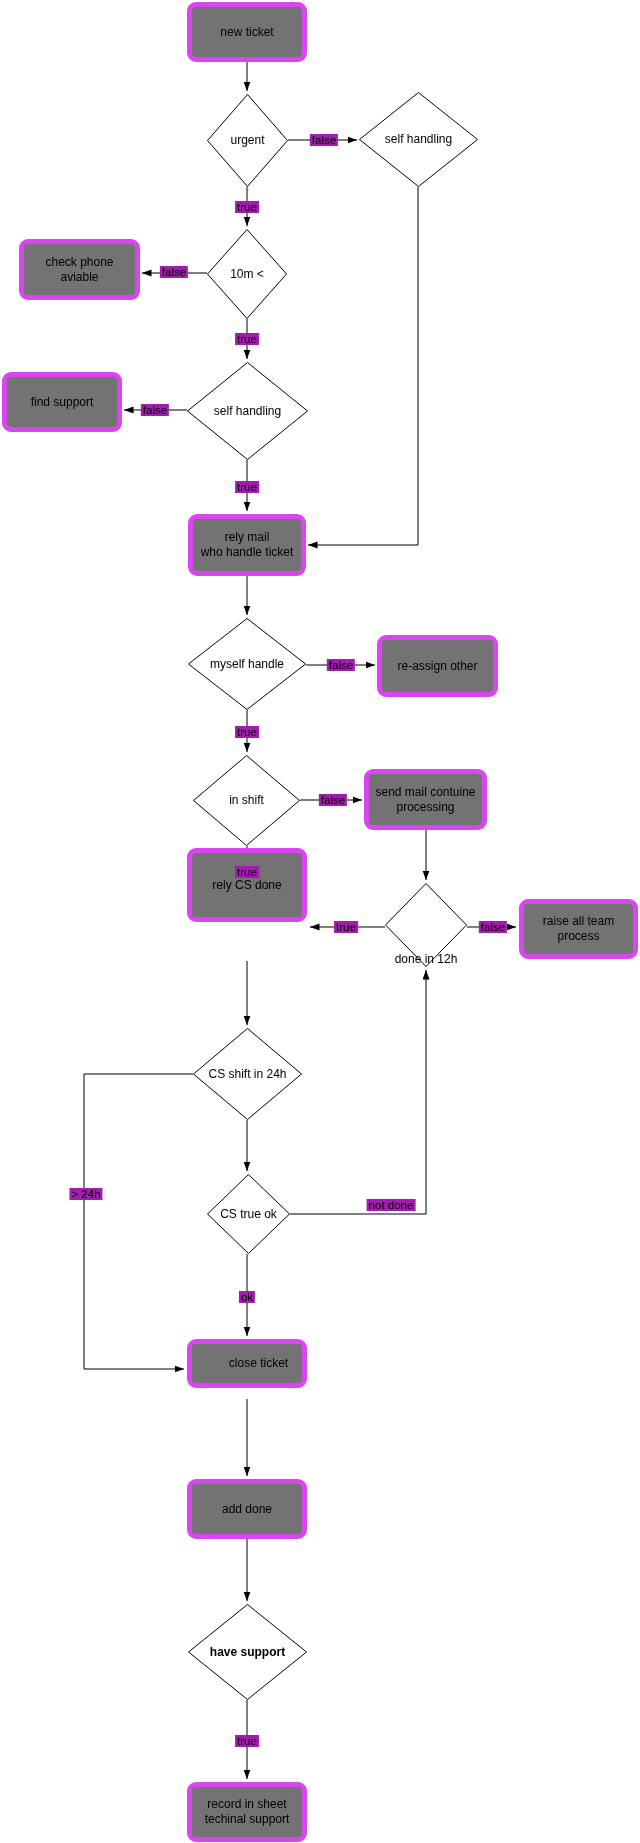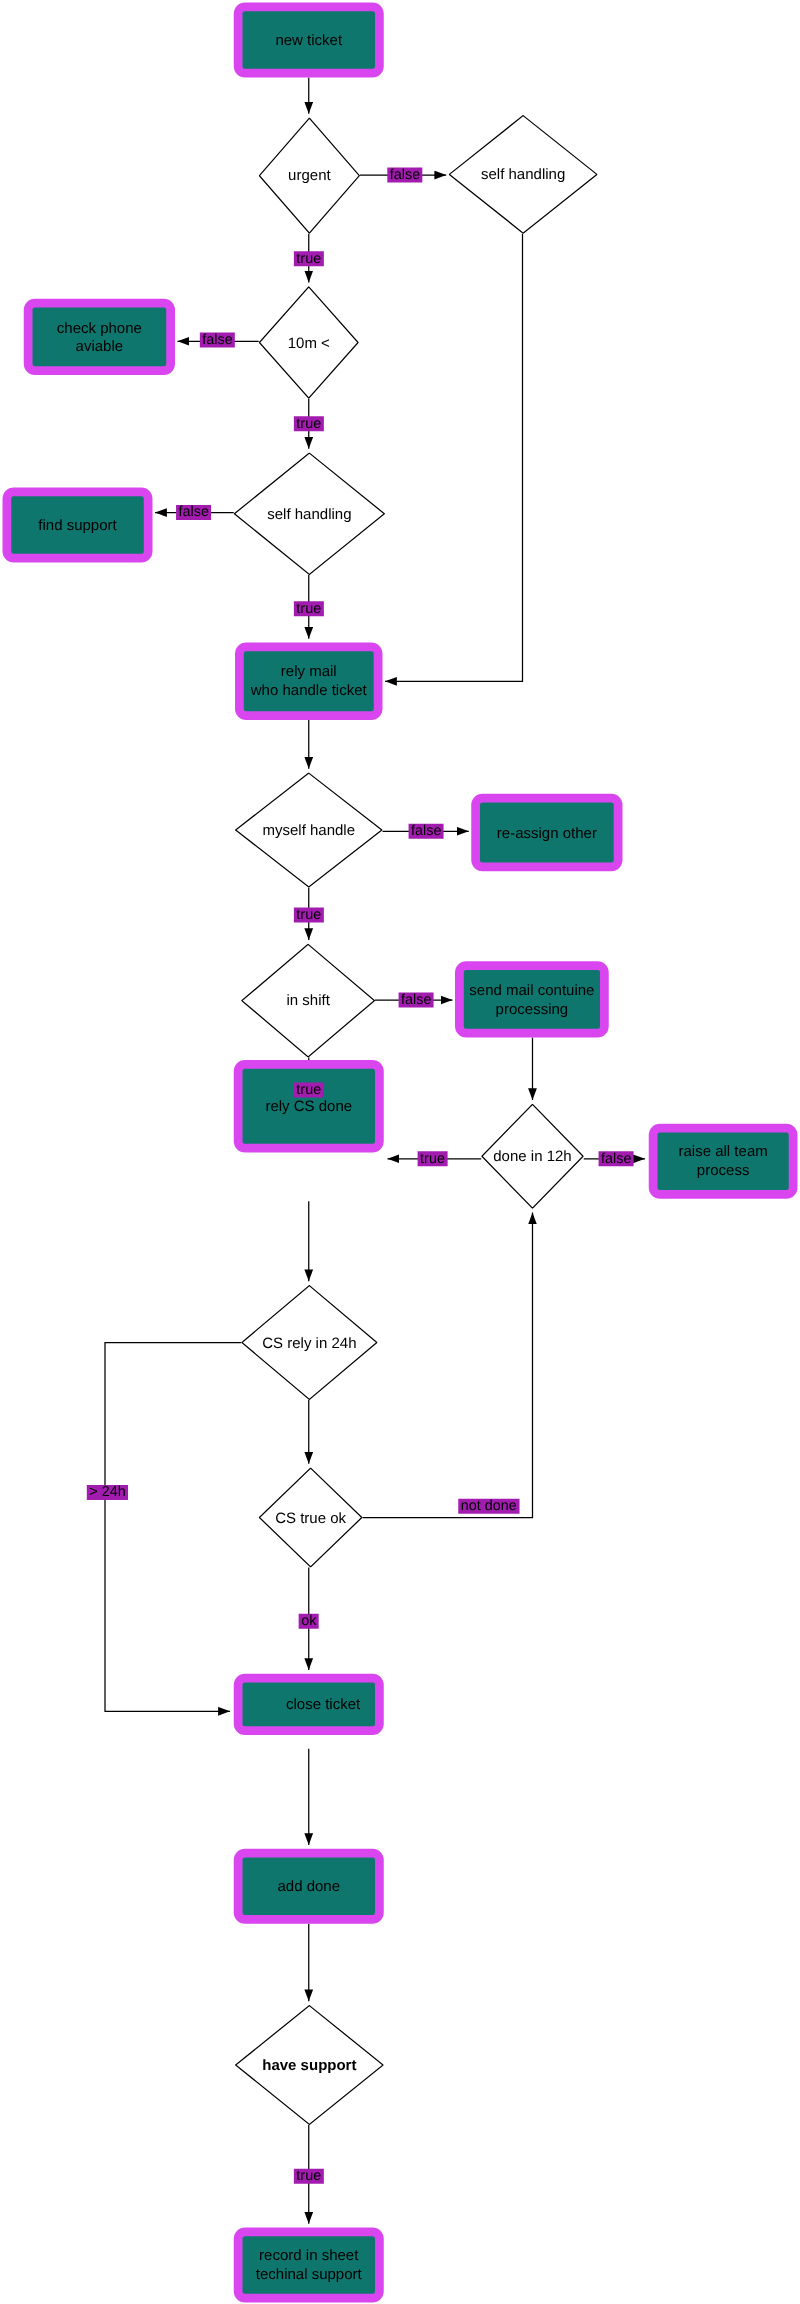--- a/index.html
+++ b/index.html
@@ -26,22 +26,22 @@
     stroke-width: 1;
   }
   .node {
     position: absolute;
     display: flex;
     align-items: center;
     justify-content: center;
     box-sizing: border-box;
   }
   .node.process {
-    background: #0f766e;
-    border: 7px solid #d946ef;
+    background: #737373;
+    border: 5px solid #d946ef;
     border-radius: 9px;
   }
   .node.decision {
     background: transparent;
   }
   .node.decision svg {
     position: absolute;
     left: 0;
     top: 0;
   }
@@ -128,21 +128,21 @@
       </div>
       <div class="node process" style="left: 19px; top: 239px; width: 121px; height: 61px;">
         <span class="node-label">check phone aviable</span>
       </div>
       <div class="node decision" style="left: 187px; top: 362px; width: 121px; height: 98px;">
         <svg width="121" height="98" viewBox="0 0 121 98">
           <polygon points="60.5,0.5 120.5,49 60.5,97.5 0.5,49"></polygon>
         </svg>
         <span class="node-label">self handling</span>
       </div>
-      <div class="node process" style="left: 2px; top: 390px; width: 120px; height: 60px; align-items: center;">
+      <div class="node process" style="left: 2px; top: 372px; width: 120px; height: 60px; align-items: center;">
         <span class="node-label">find support</span>
       </div>
       <div class="node process" style="left: 188px; top: 514px; width: 118px; height: 62px;">
         <span class="node-label">rely mail
 who handle ticket</span>
       </div>
       <div class="node decision" style="left: 188px; top: 618px; width: 118px; height: 92px;">
         <svg width="118" height="92" viewBox="0 0 118 92">
           <polygon points="59,0.5 117.5,46 59,91.5 0.5,46"></polygon>
         </svg>
@@ -157,34 +157,34 @@
         </svg>
         <span class="node-label">in shift</span>
       </div>
       <div class="node process" style="left: 364px; top: 769px; width: 123px; height: 61px;">
         <span class="node-label">send mail contuine
 processing</span>
       </div>
       <div class="node process" style="left: 187px; top: 848px; width: 120px; height: 74px; justify-content: center;">
         <span class="node-label">rely CS done</span>
       </div>
-      <div class="node decision" style="left: 385px; top: 883px; width: 82px; height: 84px;">
+      <div class="node decision" style="left: 385px; top: 883px; width: 82px; height: 84px; align-items: flex-end;">
         <svg width="82" height="84" viewBox="0 0 82 84">
           <polygon points="41,0.5 81.5,42 41,83.5 0.5,42"></polygon>
         </svg>
         <span class="node-label">done in 12h</span>
       </div>
       <div class="node process" style="left: 519px; top: 899px; width: 119px; height: 60px;">
         <span class="node-label">raise all team process</span>
       </div>
       <div class="node decision" style="left: 193px; top: 1028px; width: 109px; height: 92px;">
         <svg width="109" height="92" viewBox="0 0 109 92">
           <polygon points="54.5,0.5 108.5,46 54.5,91.5 0.5,46"></polygon>
         </svg>
-        <span class="node-label">CS rely in 24h</span>
+        <span class="node-label">CS shift in 24h</span>
       </div>
       <div class="node decision" style="left: 207px; top: 1174px; width: 83px; height: 80px;">
         <svg width="83" height="80" viewBox="0 0 83 80">
           <polygon points="41.5,0.5 82.5,40 41.5,79.5 0.5,40"></polygon>
         </svg>
         <span class="node-label">CS true ok</span>
       </div>
       <div class="node process" style="left: 187px; top: 1339px; width: 120px; height: 49px; padding-left: 23px;">
         <span class="node-label">close ticket</span>
       </div>

